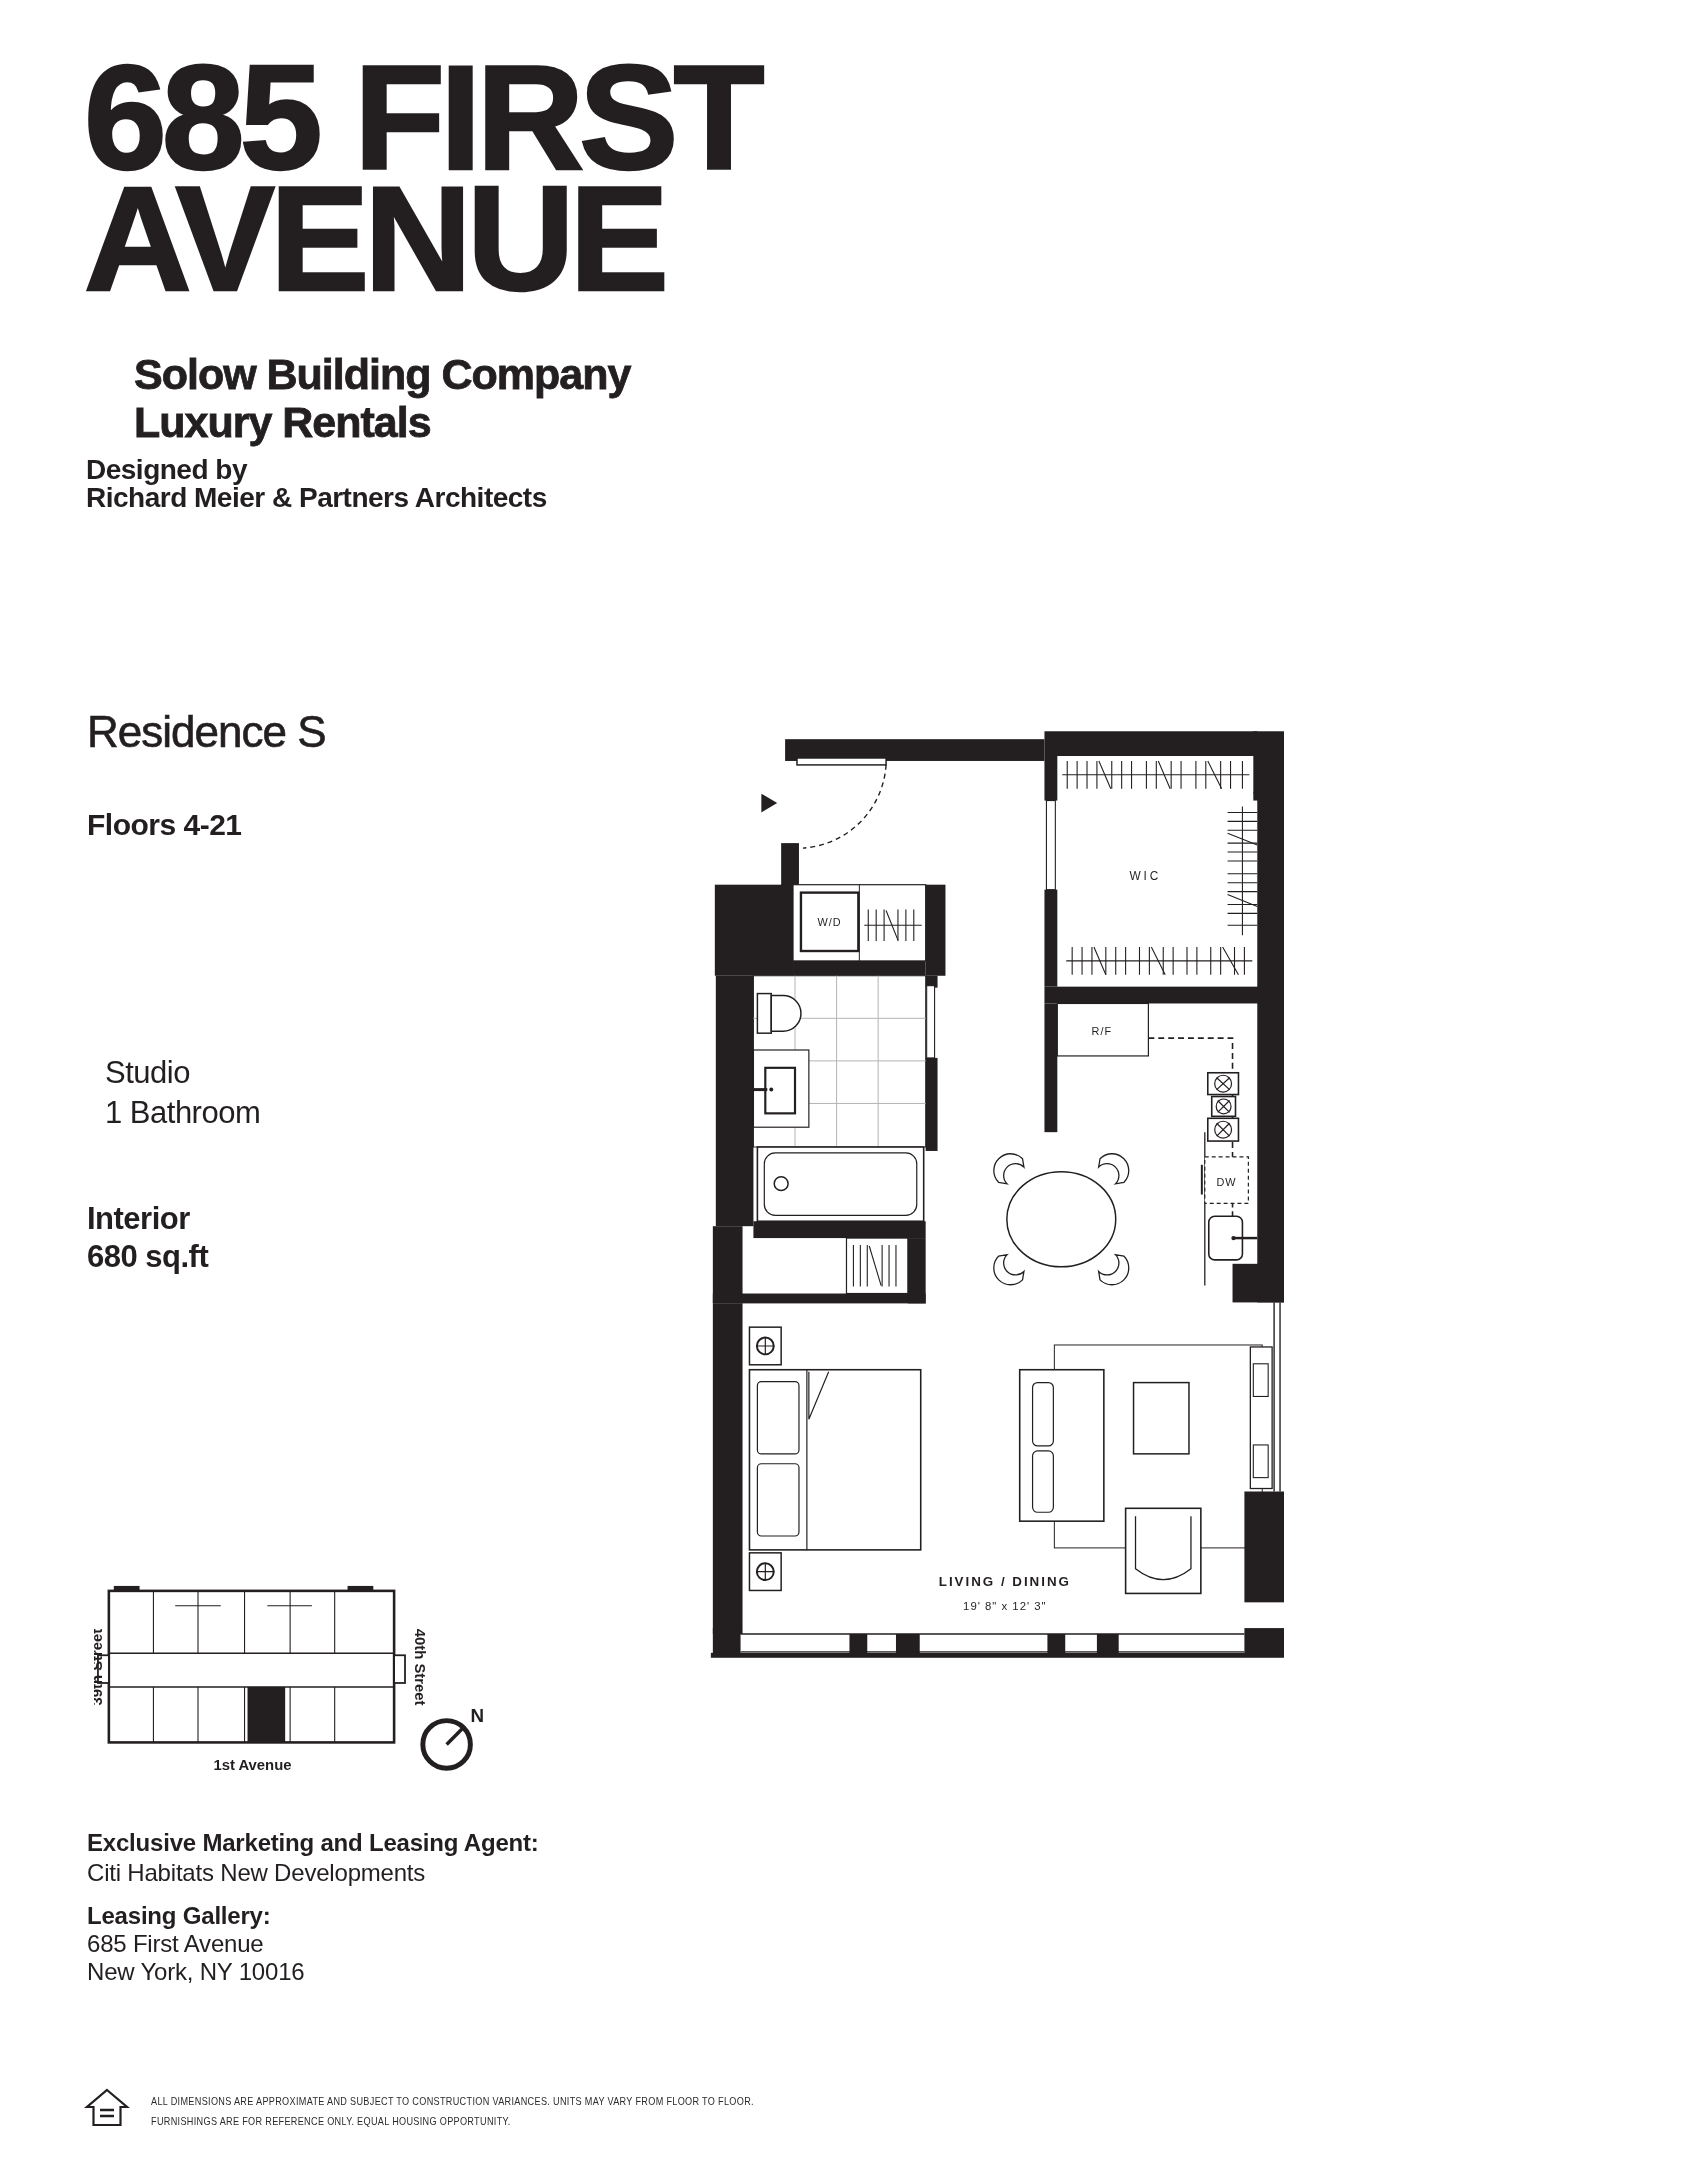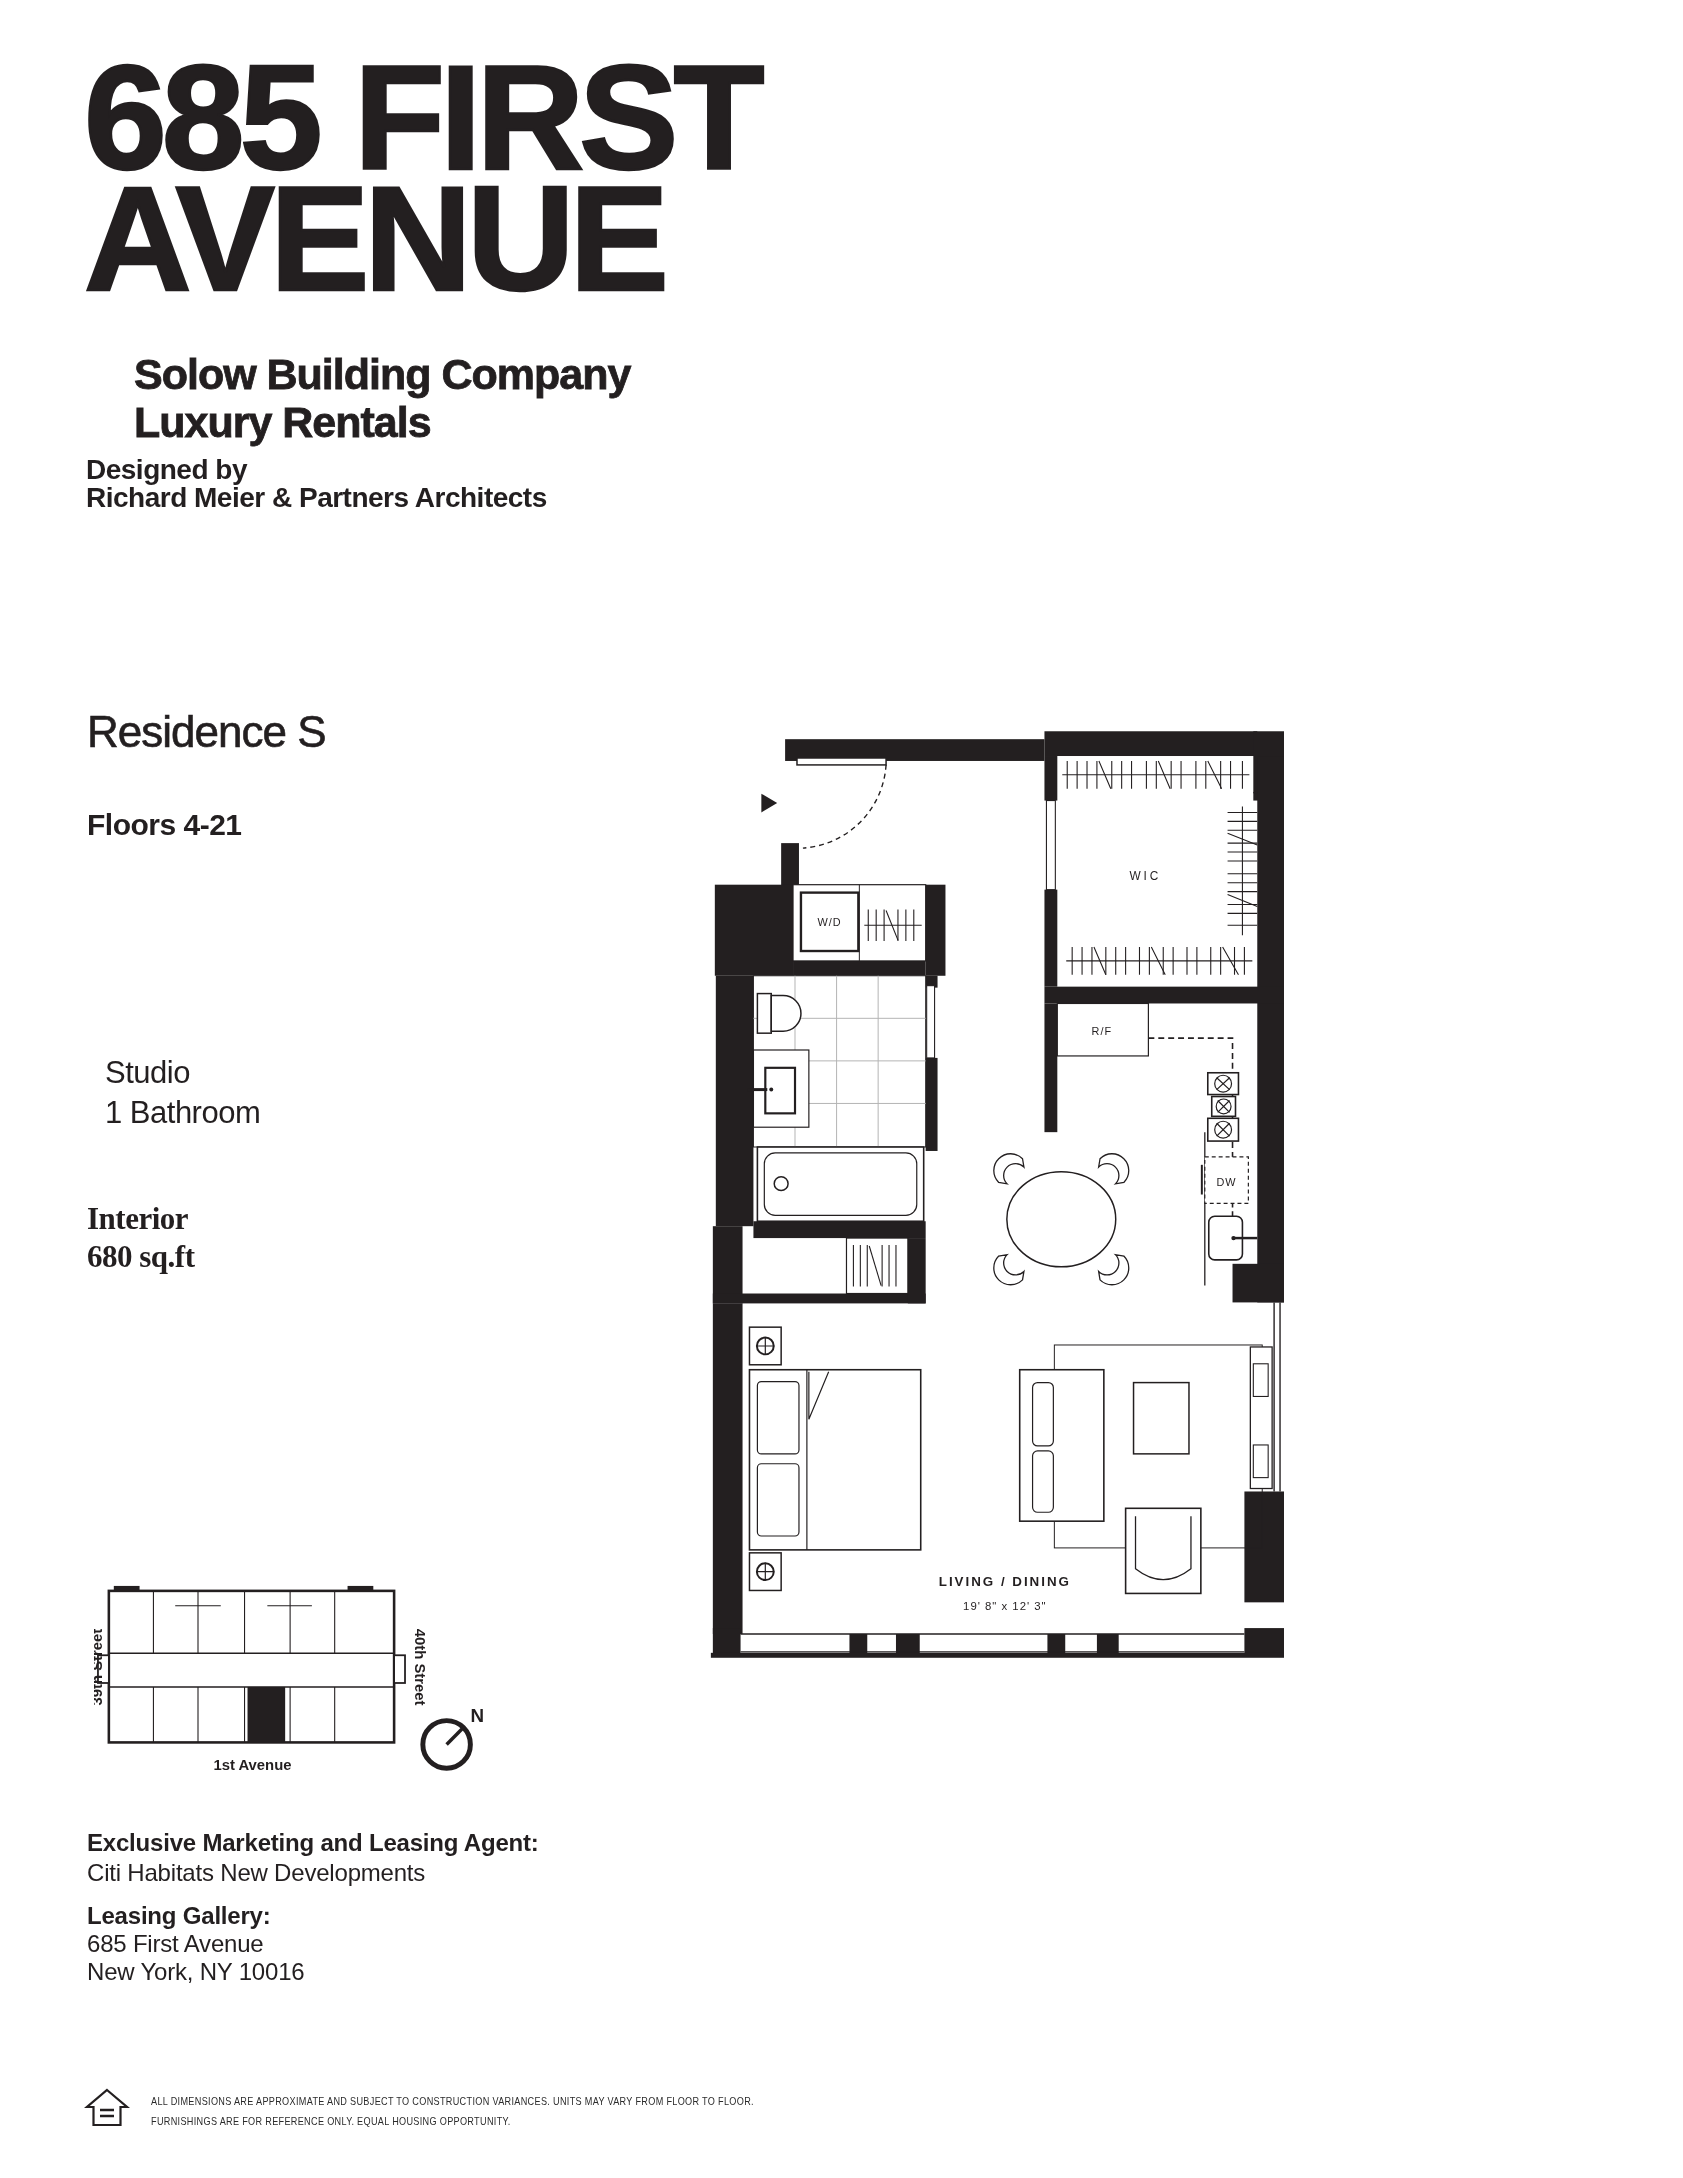--- a/index.html
+++ b/index.html
@@ -14,21 +14,21 @@
   .subtitle { left:86px; top:350px; font-size:43px; line-height:48px;
               font-weight:bold; letter-spacing:-1px;margin-left:48px; -webkit-text-stroke:0.8px #231f20; }
   .designed { left:86px; top:456px; font-size:28px; line-height:28px;
               font-weight:bold; letter-spacing:-0.5px; }
 
   
   .res-name { left:87px; top:707px; font-size:44px; font-weight:normal; letter-spacing:-1px;
               -webkit-text-stroke:0.6px #231f20; }
   .res-floors { left:87px; top:808px; font-size:30px; font-weight:bold; letter-spacing:-0.5px; }
   .res-type { left:87px; top:1053px; font-size:31px; line-height:40px; font-weight:normal; letter-spacing:-0.5px;margin-left:18px; }
-  .res-interior { left:87px; top:1200px; font-size:31px; line-height:38px; font-weight:bold; letter-spacing:-0.5px;font-family:Liberation Serif, serif; }
+  .res-interior { left:87px; top:1200px; font-size:31px; line-height:38px; font-weight:bold; letter-spacing:-0.5px; }
 
   
   .contact { left:87px; top:1828px; font-size:24px; line-height:30px; letter-spacing:-0.2px; }
   .contact .grp { margin-bottom:14px; }
   .contact .b { font-weight:bold; }
   .contact .g3 { line-height:28px; }
 
   
   .fineprint { left:151px; top:2091px; font-size:11.4px; line-height:20px;
                letter-spacing:0.4px; color:#2b2b2b; transform:scaleX(0.8);

